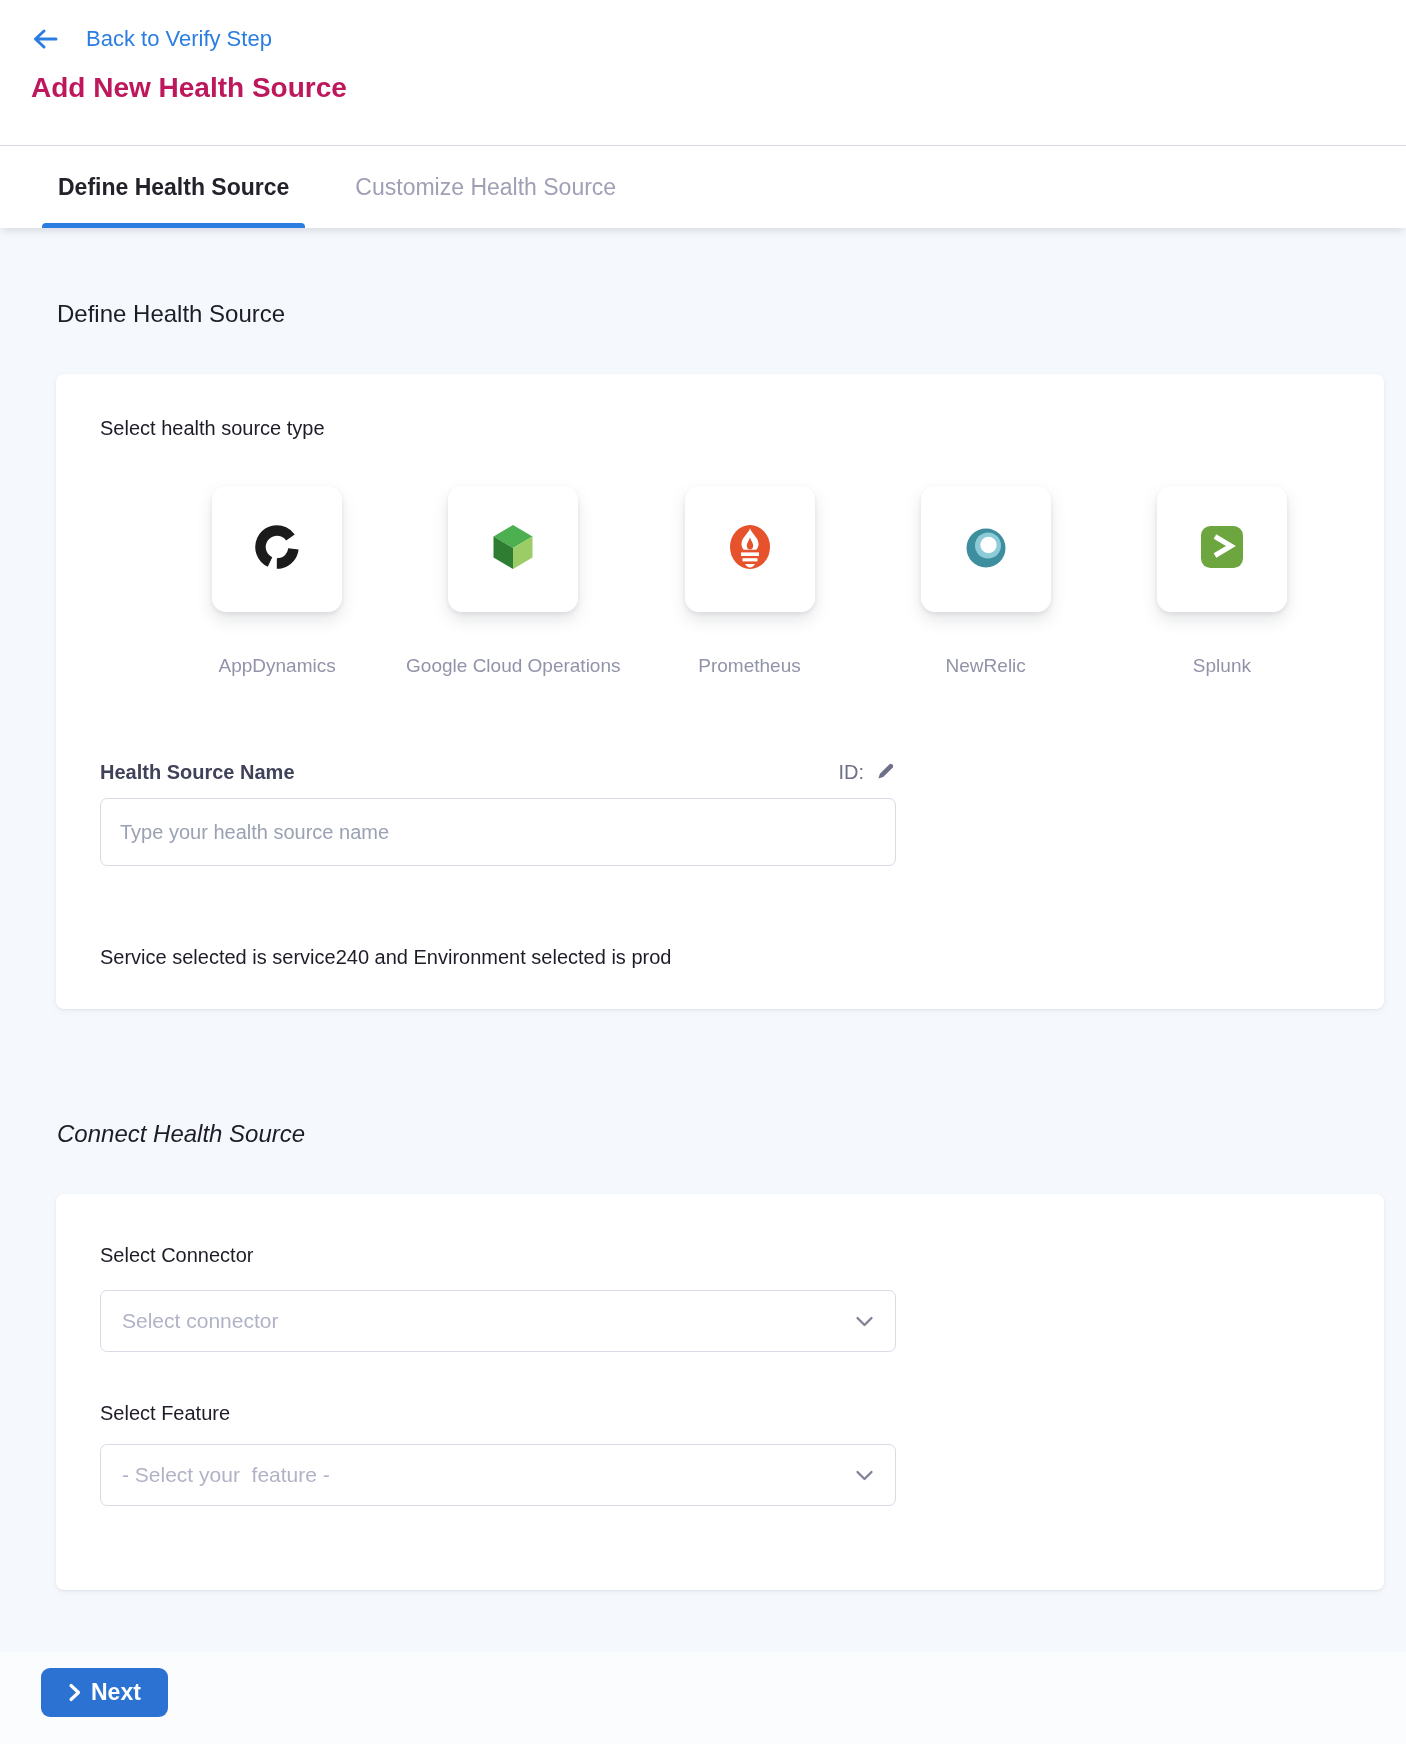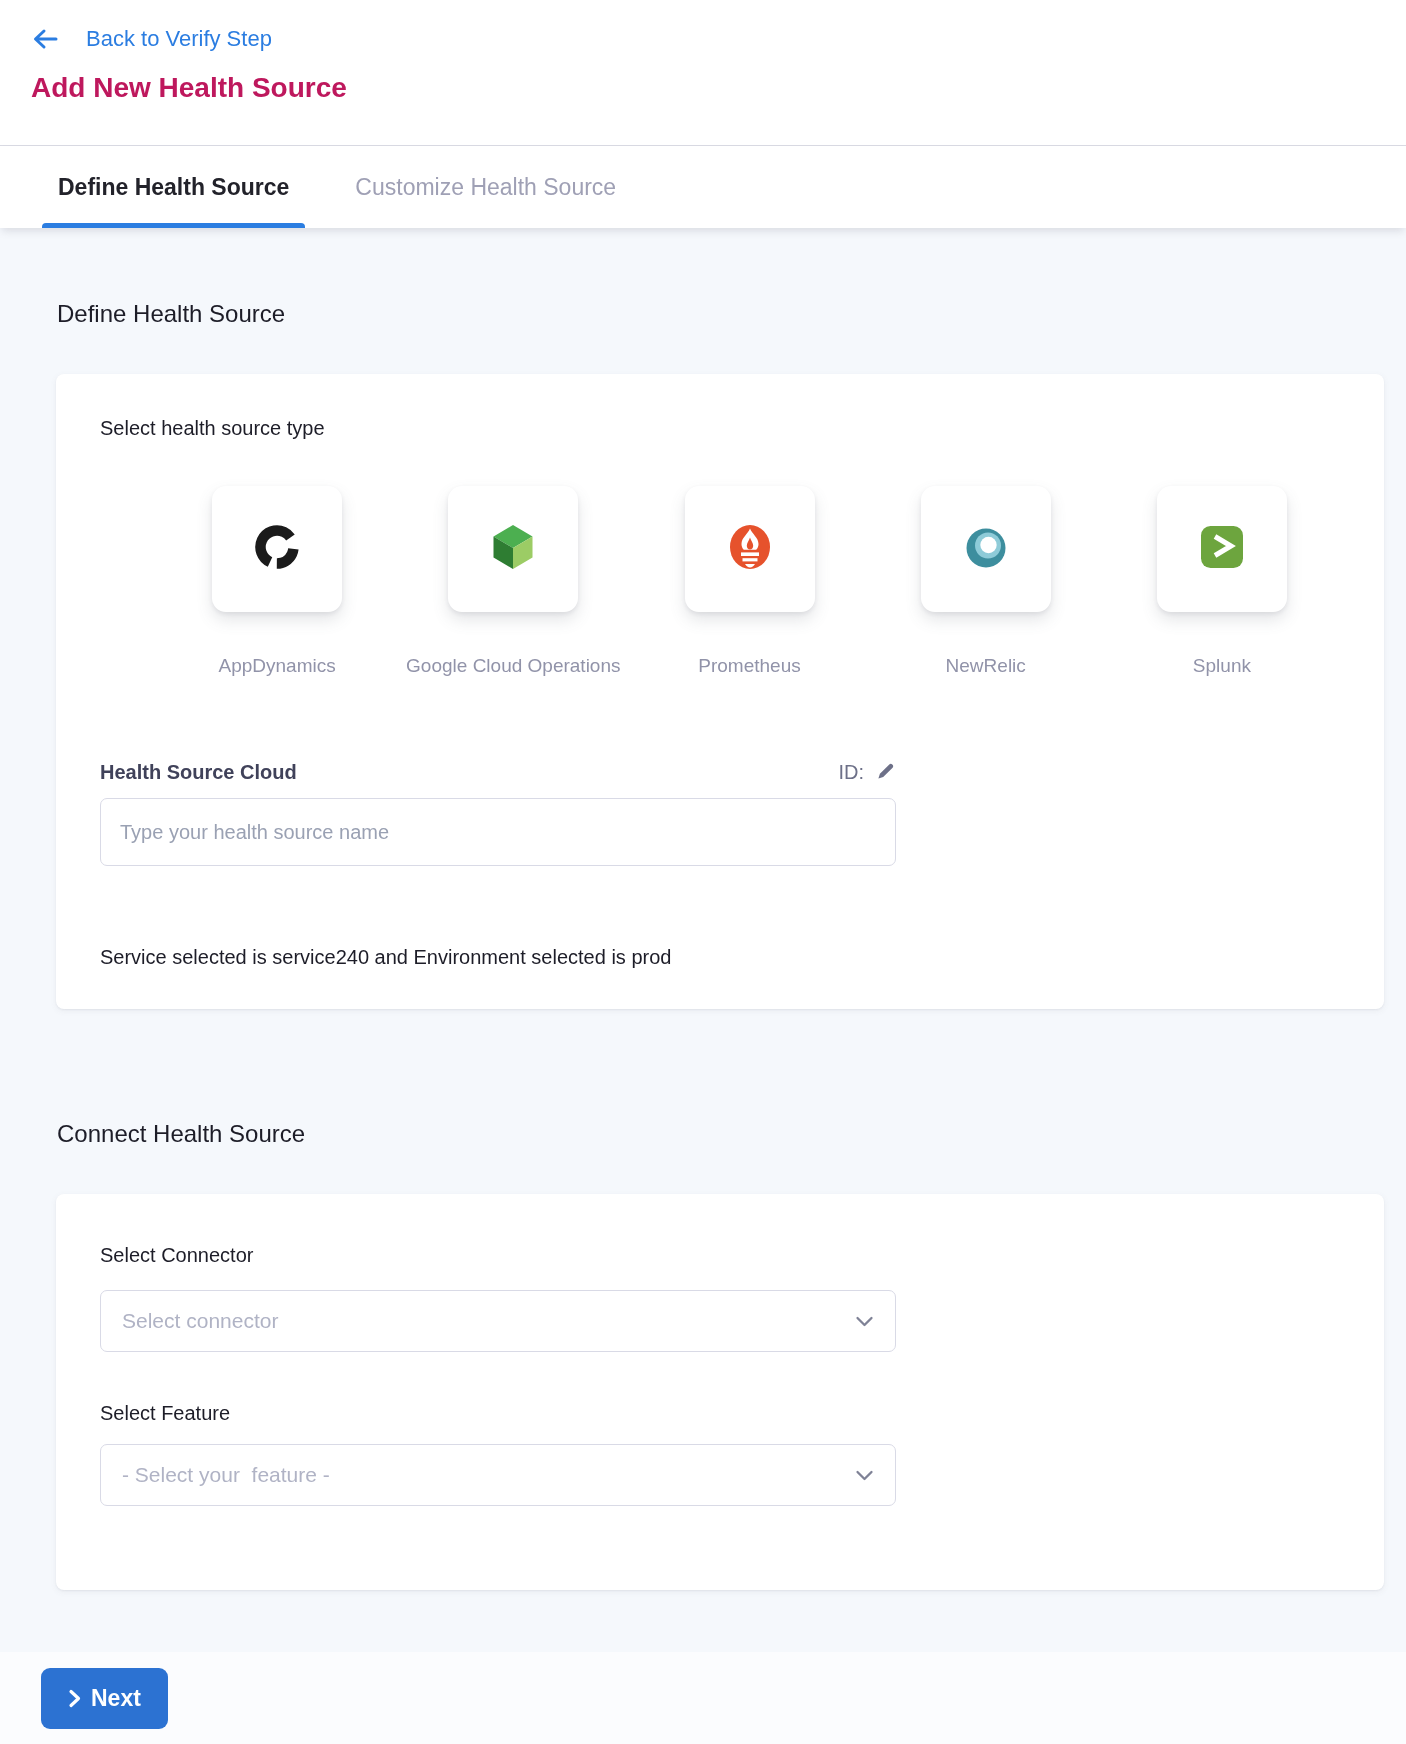--- a/index.html
+++ b/index.html
@@ -19,21 +19,21 @@
     box-shadow:0 5px 8px -2px rgba(96,97,112,0.18); }
   .tab { position:relative; display:flex; align-items:center; padding:0 16px;
     margin-right:34px; font-size:23px; color:#9fa0b5; cursor:pointer; }
   .tab.active { color:#22222a; font-weight:700; }
   .tab.active::after { content:""; position:absolute; left:0; right:0; bottom:0;
     height:5px; border-radius:4px 4px 0 0; background:var(--accent); }
 
   
   .content { height:1424px; background:#f5f8fc; overflow:hidden; }
   .section-heading { font-size:24px; font-weight:400; color:#1d1d28; margin:72px 0 0 57px; }
-  .section-heading.connect { margin-top:111px; }
+  .section-heading.connect { margin-top:111px;font-style:italic; }
 
   .card { background:#fff; border-radius:8px; margin:46px 22px 0 56px;
     box-shadow:0 1px 2px rgba(40,41,61,0.06), 0 2px 6px rgba(96,97,112,0.08); }
   .card-define { padding:43px 44px 40px 44px; }
   .card-connect { padding:50px 44px 84px 44px; }
 
   .card-label { font-size:20px; color:#1d1d28; }
 
   
   .source-row { display:flex; margin:46px 0 0 59px; }
@@ -62,21 +62,21 @@
   .field-label.feature { margin-top:50px; display:block; }
   .select-box { width:796px; height:62px; margin-top:23px; background:#fff;
     border:1px solid #d9dae6; border-radius:7px; display:flex; align-items:center;
     justify-content:space-between; padding:0 21px; cursor:pointer; }
   .select-box.feature { margin-top:19px; }
   .select-placeholder { font-size:21px; color:#b0b3c5; white-space:pre; }
   .chevron { display:flex; align-items:center; }
 
   
   .footer { height:92px; background:#fbfcfe; padding:16px 0 0 41px; }
-  .next-btn { display:inline-flex; align-items:center; gap:10px; height:61px;
+  .next-btn { display:inline-flex; align-items:center; gap:10px; height:49px;
     padding:0 27px; background:var(--btn-blue); color:#fff; border:none; border-radius:9px;
     font-size:23px; font-weight:700; font-family:"Liberation Sans", sans-serif; cursor:pointer; }
 </style>
 </head>
 <body>
 
 <header class="topbar">
   <div class="back-row">
     <span class="back-arrow">
       <svg width="29" height="24" viewBox="0 0 29 24" fill="none">
@@ -152,21 +152,21 @@
             <span><svg width="56" height="56" viewBox="0 0 56 56">
        <rect x="7" y="7" width="42" height="42" rx="9.5" fill="#6da53e"></rect>
        <path d="M21 17.5 L37 27 L21 36.5" fill="none" stroke="#fff" stroke-width="5"></path>
      </svg></span>
           </div>
           <div class="source-label">Splunk</div>
         </div>
       </div>
 
     <div class="name-row">
-      <span class="name-label">Health Source Cloud</span>
+      <span class="name-label">Health Source Name</span>
       <span class="id-group">
         <span class="id-label">ID:</span>
         <button class="pencil-btn">
           <svg width="20" height="20" viewBox="0 0 20 20">
             <path d="M2.4 17.6 L3.9 12.8 L13.3 3.4 C14.1 2.6 15.4 2.6 16.2 3.4 L16.6 3.8 C17.4 4.6 17.4 5.9 16.6 6.7 L7.2 16.1 Z" fill="#6d7088"></path>
           </svg>
         </button>
       </span>
     </div>
 

